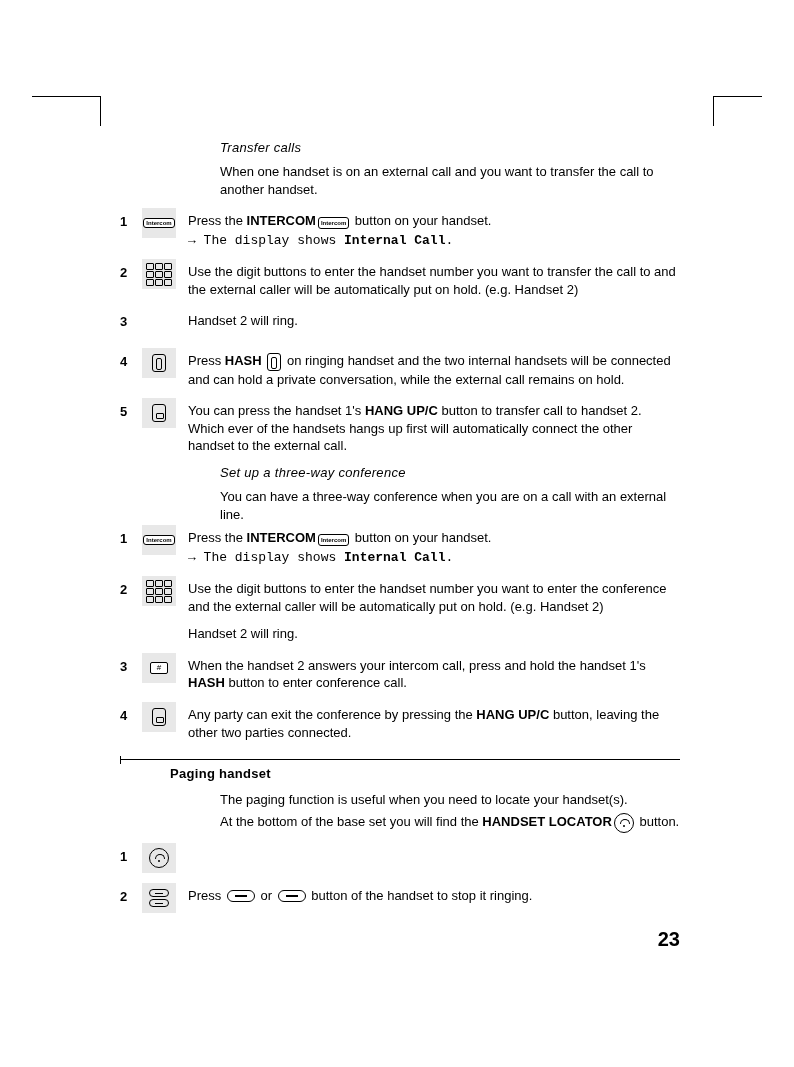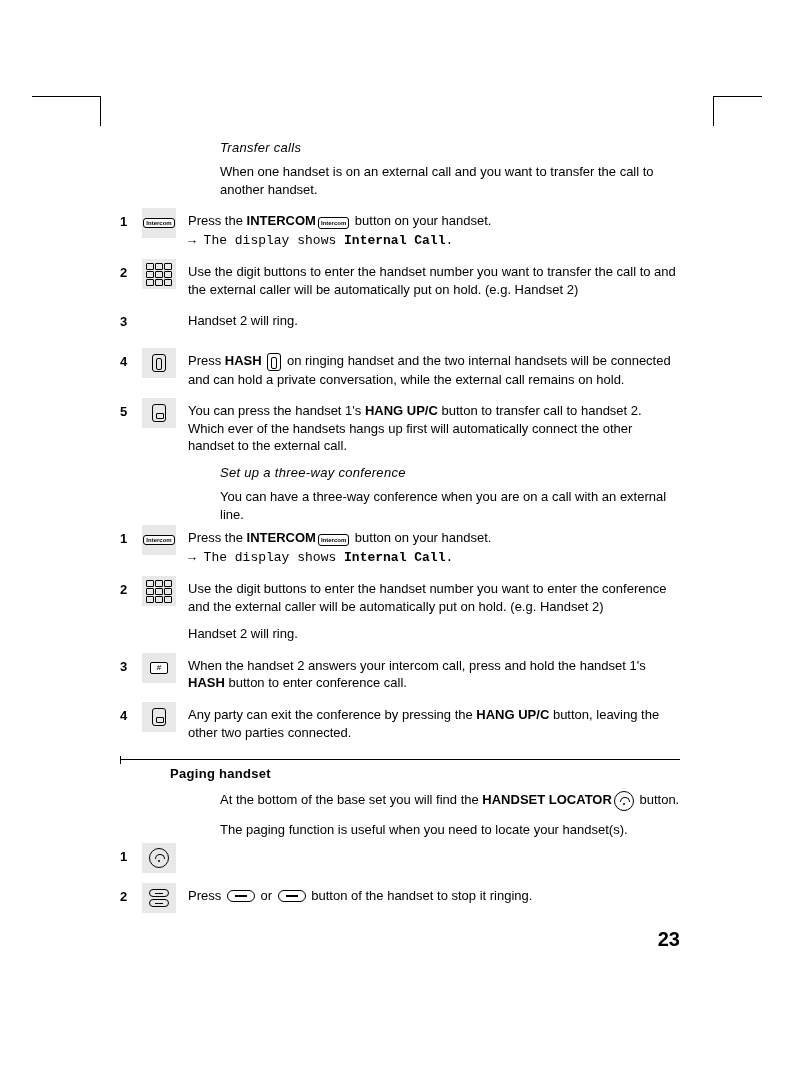--- a/index.html
+++ b/index.html
@@ -273,24 +273,24 @@
     <div class="step-body">
       <span>Any party can exit the conference by pressing the </span><b>HANG UP/C</b><span> button, leaving the other two parties connected.</span>
     </div>
   </div>
 
   <div class="hr-section">
     <div class="tick"></div>
     <div class="hr-section-title">Paging handset</div>
   </div>
 
+  <div class="intro" style="margin-bottom:4px;">The paging function is useful when you need to locate your handset(s).</div>
   <div class="intro">
     <span>At the bottom of the base set you will find the </span><b>HANDSET LOCATOR</b><span class="locator-circle"></span><span> button.</span>
   </div>
-  <div class="intro" style="margin-bottom:4px;">The paging function is useful when you need to locate your handset(s).</div>
 
   <div class="step">
     <div class="step-num">1</div>
     <div class="step-icon">
         <span class="locator-circle"></span>
       </div>
   </div>
 
   <div class="step">
     <div class="step-num">2</div>

